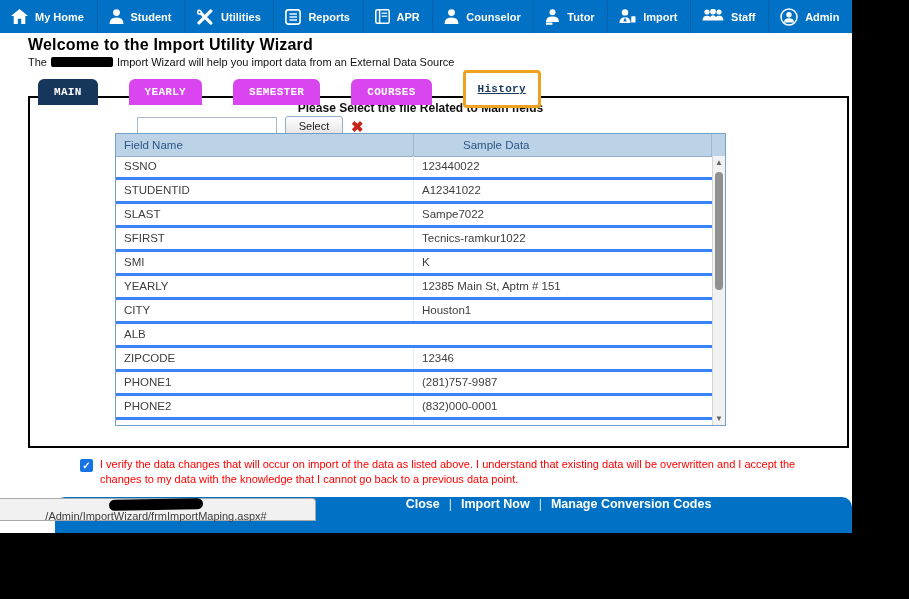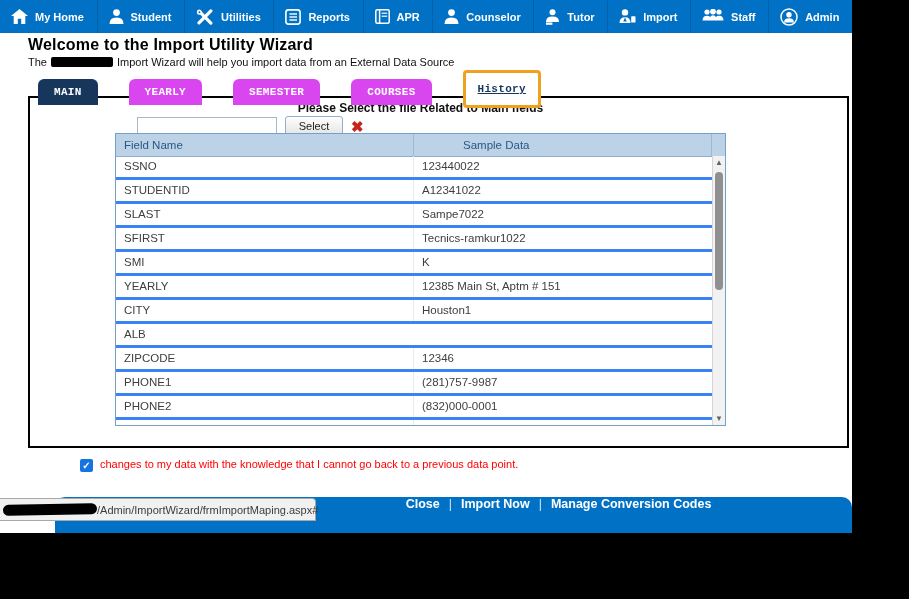--- a/index.html
+++ b/index.html
@@ -66,21 +66,21 @@
 
   
   .footer{position:absolute;left:55px;top:497px;width:797px;height:36px;background:#0071C5;border-radius:10px 10px 0 0;
       display:flex;align-items:flex-start;justify-content:center;}
   .footer-links{display:flex;align-items:center;gap:9px;transform:translateX(105px);}
   .footer-link{color:#fff;font-size:12.5px;font-weight:700;cursor:pointer;white-space:nowrap;}
   .footer-pipe{color:#cfe3f5;font-size:12.5px;font-weight:400;}
 
   
   .statusbar{position:absolute;left:0;top:498px;height:23px;width:316px;background:#F1F1F1;border:1px solid #A9A9A9;border-left:none;
-      border-radius:0 4px 0 0;box-sizing:border-box;display:flex;align-items:center;padding:0 6px 0 3px;z-index:5;}
+      border-radius:0 4px 0 0;box-sizing:border-box;display:flex;align-items:center;padding:0 6px 0 3px;z-index:5;flex-direction:column;}
   .scribble{display:inline-block;width:94px;height:11px;background:#000;border-radius:6px;transform:rotate(-1.2deg);flex:0 0 auto;}
   .status-text{font-size:11px;color:#3C3C3C;white-space:nowrap;}
 </style>
 </head>
 <body>
 
 <div class="app">
 
   <div class="nav">
     <div class="nav-item">
@@ -255,20 +255,21 @@
         <div class="sb-arrow sb-up">▲</div>
         <div class="sb-thumb"></div>
         <div class="sb-arrow sb-down">▼</div>
       </div>
     </div>
   </div>
 
   <div class="verify">
     <div class="checkbox">✓</div>
     <div class="verify-text">
+      <div>I verify the data changes that will occur on import of the data as listed above. I understand that existing data will be overwritten and I accept the</div>
       <div>changes to my data with the knowledge that I cannot go back to a previous data point.</div>
     </div>
   </div>
 
   <div class="footer">
     <div class="footer-links">
       <span class="footer-link">Close</span>
       <span class="footer-pipe">|</span>
       <span class="footer-link">Import Now</span>
       <span class="footer-pipe">|</span>

